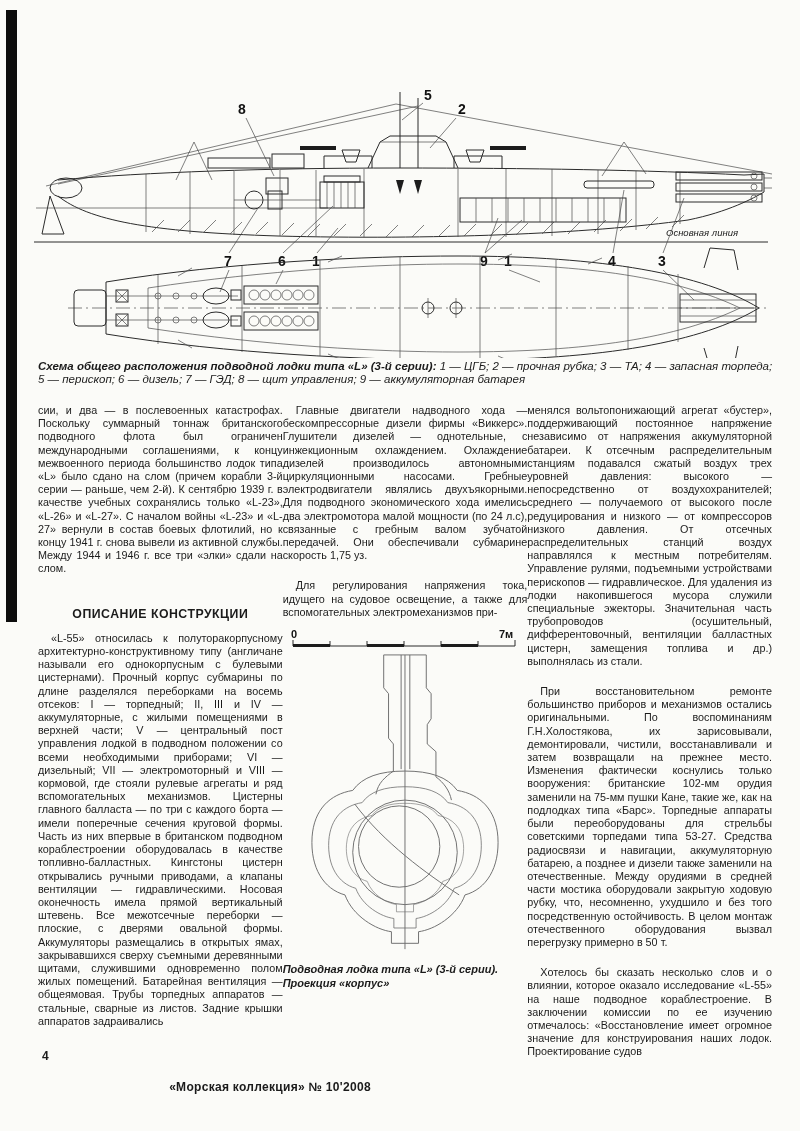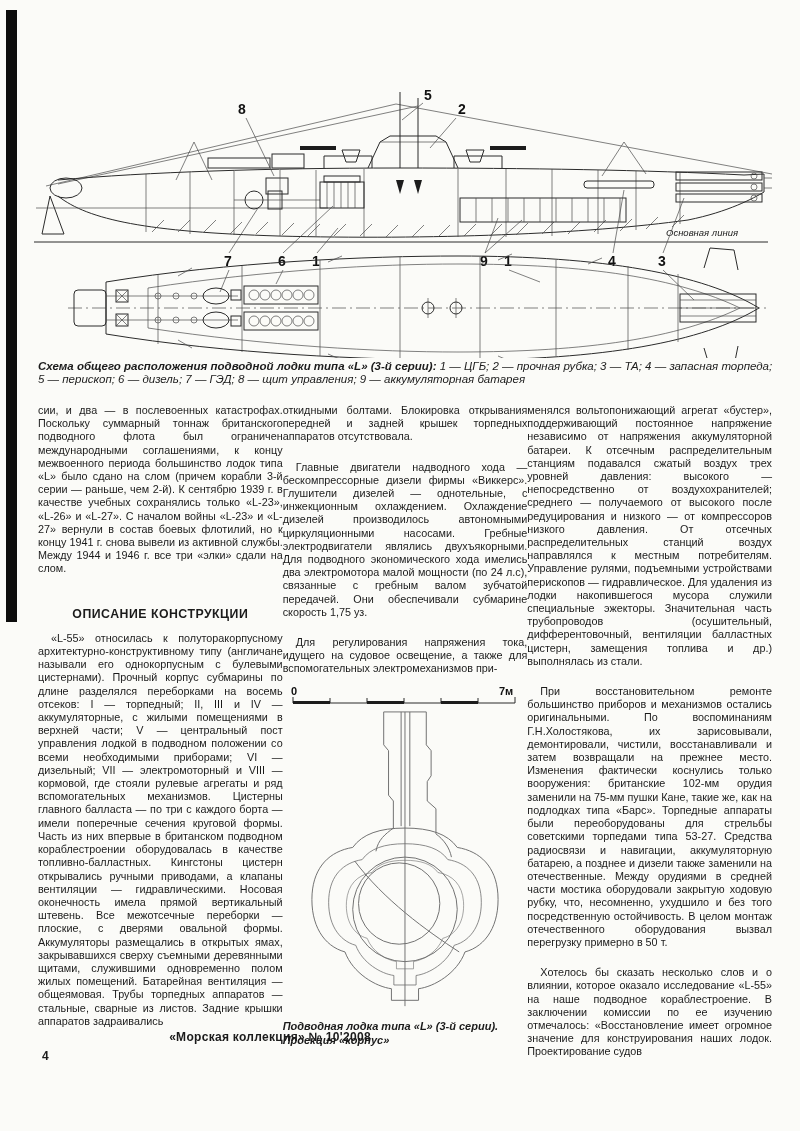--- a/index.html
+++ b/index.html
@@ -34,21 +34,21 @@
   }
   .fig-mid{margin-top:8px;}
   .fig-mid svg{display:block; margin:0 auto;}
   .cap-mid{
     margin-top:9px; font-style:italic; font-weight:bold;
     font-size:11px; line-height:14px; text-align:left; text-indent:0;
   }
 
   .footer-num{position:absolute; left:42px; top:1049px; font-weight:bold; font-size:12px;}
   .footer-journal{
-    position:absolute; left:110px; top:1030px; width:320px;
+    position:absolute; left:110px; top:1080px; width:320px;
     text-align:center; font-weight:bold; font-size:12px; letter-spacing:.3px;
   }
 
   .dline{stroke:#2b2b2b; stroke-width:1; fill:none;}
   .dthin{stroke:#4a4a4a; stroke-width:.7; fill:none;}
   .dfill{fill:#1c1c1c; stroke:none;}
   .dnum{font-family:"Liberation Sans",sans-serif; font-size:14px; font-weight:bold; fill:#111;}
   .dlabel{font-family:"Liberation Sans",sans-serif; font-size:9.5px; font-style:italic; fill:#222;}
   .bp{stroke:#6e6e6e; stroke-width:1; fill:none;}
   .scale-num{font-family:"Liberation Sans",sans-serif; font-size:11px; font-weight:bold; fill:#111;}
@@ -201,21 +201,20 @@
 
   <div class="columns">
 
     <div class="col">
       <p class="noindent">сии, и два — в послевоенных катастрофах. Поскольку суммарный тоннаж британского подводного флота был ограничен международными соглашениями, к концу межвоенного периода большинство лодок типа «L» было сдано на слом (причем корабли 3-й серии — раньше, чем 2-й). К сентябрю 1939 г. в качестве учебных сохранялись только «L-23», «L-26» и «L-27». С началом войны «L-23» и «L-27» вернули в состав боевых флотилий, но к концу 1941 г. снова вывели из активной службы. Между 1944 и 1946 г. все три «элки» сдали на слом.</p>
       <div class="col-heading">ОПИСАНИЕ КОНСТРУКЦИИ</div>
       <p>«L-55» относилась к полуторакорпусному архитектурно-конструктивному типу (англичане называли его однокорпусным с булевыми цистернами). Прочный корпус субмарины по длине разделялся переборками на восемь отсеков: I — торпедный; II, III и IV — аккумуляторные, с жилыми помещениями в верхней части; V — центральный пост управления лодкой в подводном положении со всеми необходимыми приборами; VI — дизельный; VII — электромоторный и VIII — кормовой, где стояли рулевые агрегаты и ряд вспомогательных механизмов. Цистерны главного балласта — по три с каждого борта — имели поперечные сечения круговой формы. Часть из них впервые в британском подводном кораблестроении оборудовалась в качестве топливно-балластных. Кингстоны цистерн открывались ручными приводами, а клапаны вентиляции — гидравлическими. Носовая оконечность имела прямой вертикальный штевень. Все межотсечные переборки — плоские, с дверями овальной формы. Аккумуляторы размещались в открытых ямах, закрывавшихся сверху съемными деревянными щитами, служившими одновременно полом жилых помещений. Батарейная вентиляция — общеямовая. Трубы торпедных аппаратов — стальные, сварные из листов. Задние крышки аппаратов задраивались</p>
     </div>
 
     <div class="col">
-      <p class="noindent">откидными болтами. Блокировка открывания передней и задней крышек торпедных аппаратов отсутствовала.</p>
       <p>Главные двигатели надводного хода — бескомпрессорные дизели фирмы «Виккерс». Глушители дизелей — однотельные, с инжекционным охлаждением. Охлаждение дизелей производилось автономными циркуляционными насосами. Гребные электродвигатели являлись двухъякорными. Для подводного экономического хода имелись два электромотора малой мощности (по 24 л.с), связанные с гребным валом зубчатой передачей. Они обеспечивали субмарине скорость 1,75 уз.</p>
       <p>Для регулирования напряжения тока, идущего на судовое освещение, а также для вспомогательных электромеханизмов при-</p>
 
       <div class="fig-mid">
 
         <svg width="235" height="26" viewBox="0 0 235 26">
           <text class="scale-num" x="4" y="11">0</text>
           <text class="scale-num" x="212" y="11">7м</text>
           <path class="dline" d="M6,19 L228,19 M6,13 L6,19 M228,13 L228,19 M43,14 L43,19 M80,14 L80,19 M117,14 L117,19 M154,14 L154,19 M191,14 L191,19"></path>
           <rect class="dfill" x="6" y="17" width="37" height="3"></rect>

